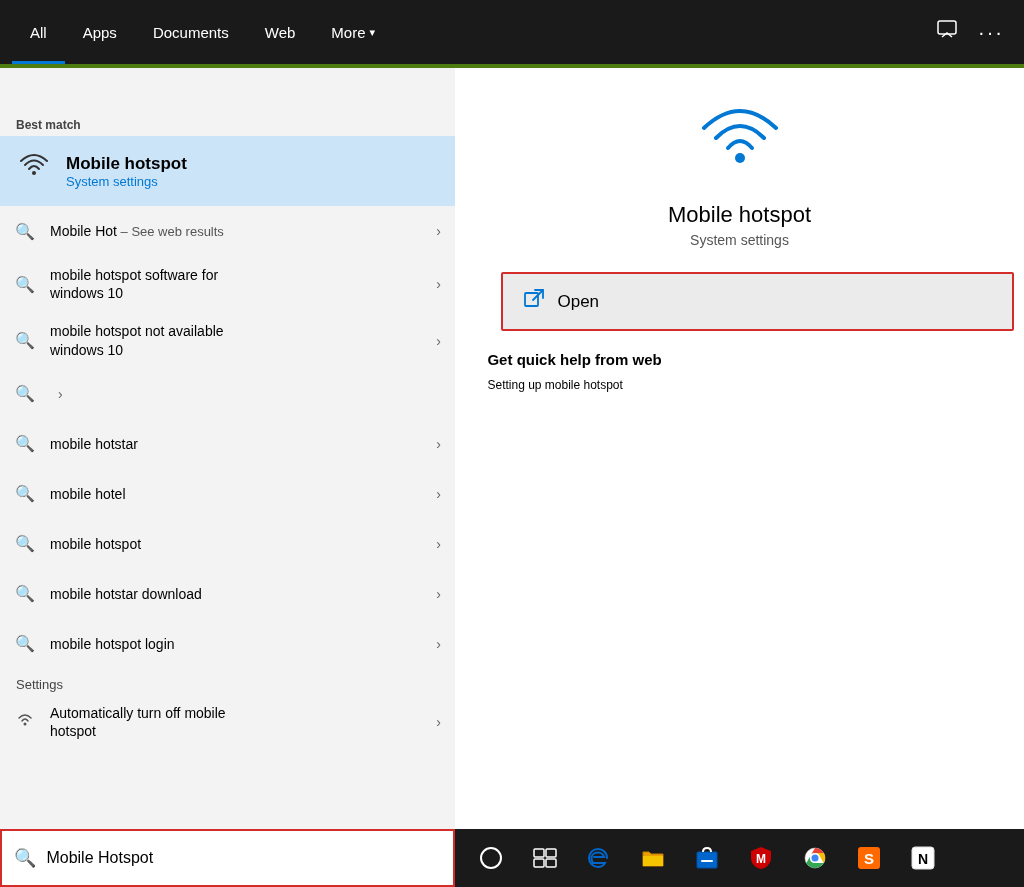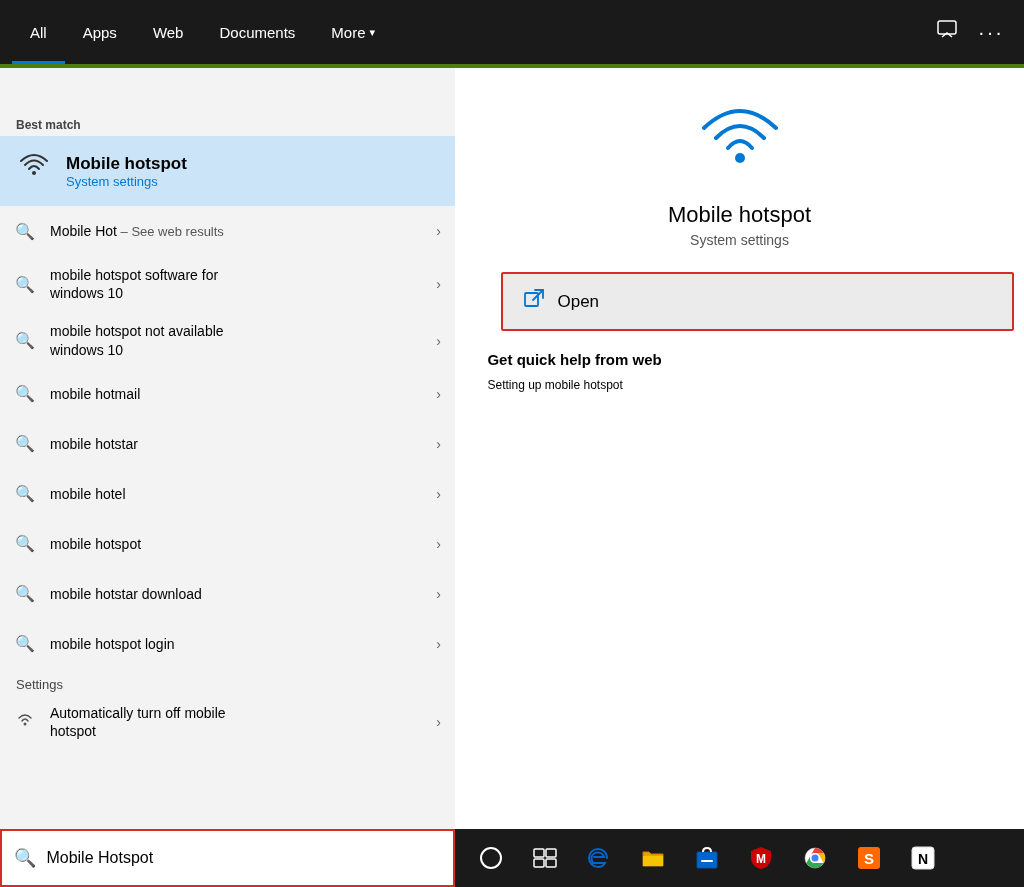--- a/index.html
+++ b/index.html
@@ -105,24 +105,24 @@
 <body>
 
 <div class="top-nav">
   <div class="nav-tab active">
     <span>All</span>
   </div>
   <div class="nav-tab">
     <span>Apps</span>
   </div>
   <div class="nav-tab">
+    <span>Documents</span>
+  </div>
+  <div class="nav-tab">
     <span>Web</span>
-  </div>
-  <div class="nav-tab">
-    <span>Documents</span>
   </div>
   <div class="nav-tab">
     <span>More</span>
     <span class="more-arrow">▾</span>
   </div>
   <div class="nav-spacer"></div>
   <div class="nav-icons">
     <button class="nav-icon-btn" title="Feedback">
       
       <svg width="22" height="22" viewBox="0 0 22 22" fill="none" xmlns="http://www.w3.org/2000/svg">
@@ -180,23 +180,20 @@
       <div class="list-item-icon">🔍</div>
       <div class="list-item-text">
         mobile hot<span class="bold">spot not available</span><br>
         <span class="bold">windows 10</span>
       </div>
       <span class="list-item-arrow">›</span>
     </div>
 
     <div class="list-item">
       <div class="list-item-icon">🔍</div>
-      <div class="list-item-text">
-        mobile hot<span class="bold">mail</span>
-      </div>
       <span class="list-item-arrow">›</span>
     </div>
 
     <div class="list-item">
       <div class="list-item-icon">🔍</div>
       <div class="list-item-text">
         mobile hot<span class="bold">star</span>
       </div>
       <span class="list-item-arrow">›</span>
     </div>

